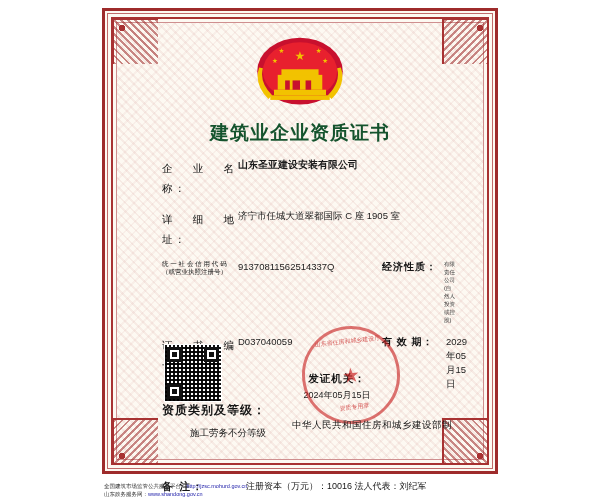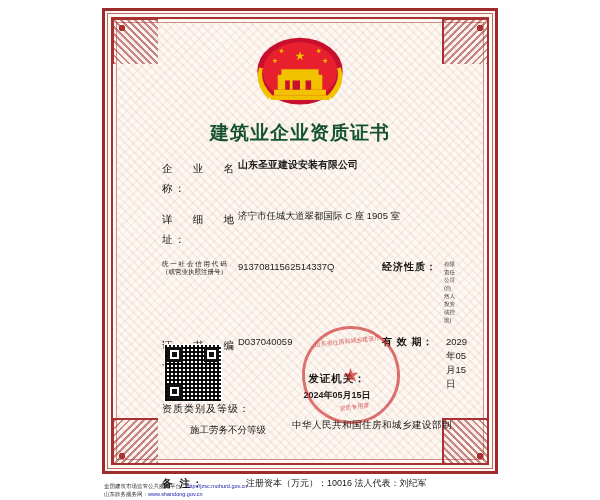--- a/index.html
+++ b/index.html
@@ -163,22 +163,22 @@
     font-size: 5.5px;
     color: #333;
     line-height: 8px;
     display: inline-block;
     vertical-align: super;
   }
 
   
   .qual-row { margin-top: 2px; }
   .qual-label {
-    font-size: 10px;
-    font-weight: normal;
+    font-size: 12px;
+    font-weight: bold;
     letter-spacing: 1px;
   }
   .qual-value {
     margin-top: 8px;
     margin-left: 28px;
     font-size: 9.5px;
   }
 
   .remark-row {
     margin-top: 40px;
@@ -239,21 +239,20 @@
     color: #141414;
   }
   .issue-date {
     position: absolute;
     right: 56px;
     bottom: 52px;
     width: 170px;
     text-align: center;
     font-size: 9px;
     color: #1c1c1c;
-    font-weight: bold;
   }
   .ministry {
     position: absolute;
     right: 26px;
     bottom: 22px;
     font-size: 9.5px;
     color: #141414;
     letter-spacing: 0.5px;
   }
   .seal {

